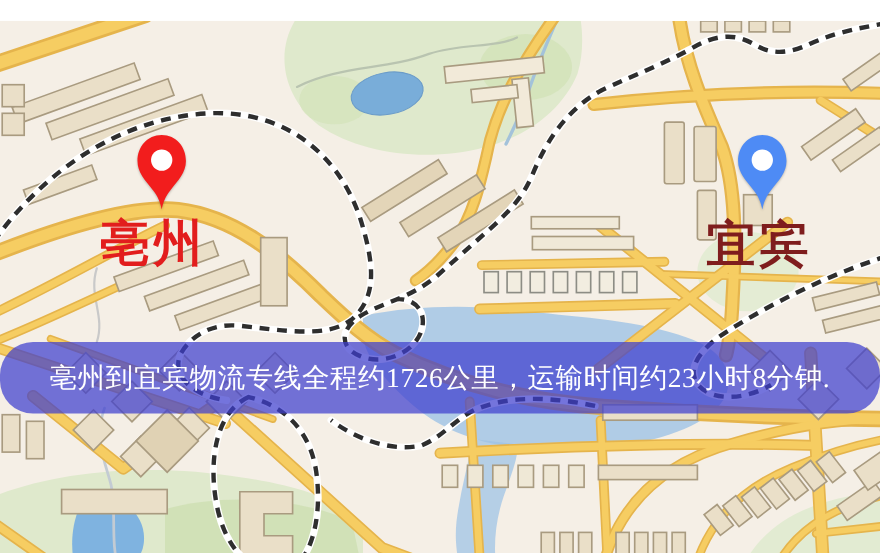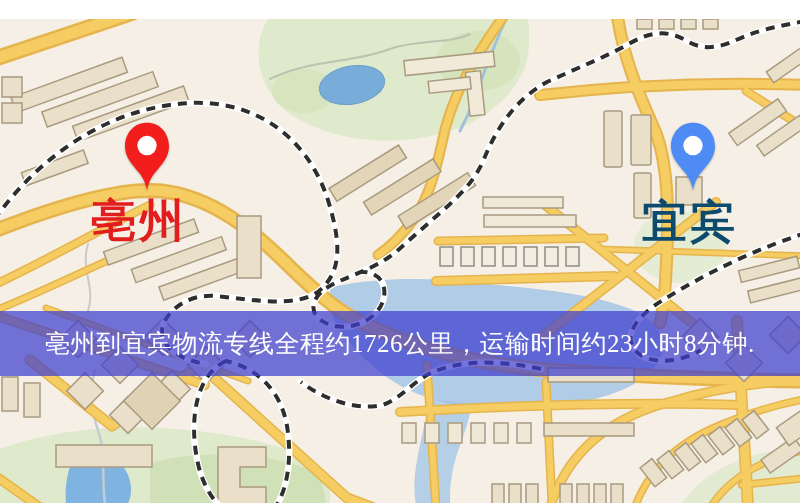--- a/index.html
+++ b/index.html
@@ -17,21 +17,21 @@
   .city-label{
     position:absolute;font-weight:700;font-size:45px;line-height:1;
     letter-spacing:3px;white-space:nowrap;
     font-family:"DejaVu Sans","Liberation Sans",sans-serif;
   }
   .city-label.origin{left:91px;top:179px;color:#e21d1d;}
   .city-label.destination{left:642px;top:180px;color:#2433cc;}
   .banner{
     position:absolute;left:0;top:292px;width:100%;height:65px;
     background:rgba(62,62,206,0.72);
-    display:flex;align-items:center;box-sizing:border-box;padding-left:45px;
+    display:flex;align-items:center;box-sizing:border-box;padding-left:45px;border-radius:30px;
   }
   .banner .banner-text{
     color:#ffffff;font-size:25px;letter-spacing:0.5px;white-space:nowrap;
     font-family:"Liberation Serif","DejaVu Serif",serif;
   }
 </style>
 </head>
 <body>
 
 <div class="stage">
@@ -270,19 +270,19 @@
   </div>
 
   <div class="pin pin-destination">
     <svg viewBox="0 0 60 84">
       <path d="M30 3 C15 3 5 15 5 30 C5 42 13 50 21 60 C26 66.5 28.5 72 30 80 C31.5 72 34 66.5 39 60 C47 50 55 42 55 30 C55 15 45 3 30 3 Z" fill="#4e8bf5"></path>
       <circle cx="30" cy="29" r="11" fill="#ffffff"></circle>
     </svg>
   </div>
 
   <div class="city-label origin" style="color: rgb(226, 29, 29);">亳州</div>
-  <div class="city-label destination" style="color: #0c4a6e;">宜宾</div>
+  <div class="city-label destination" style="color: #7f1d1d;">宜宾</div>
 
   <div class="banner">
     <span class="banner-text">亳州到宜宾物流专线全程约1726公里，运输时间约23小时8分钟.</span>
   </div>
 
 </div>
 
 </body></html>

